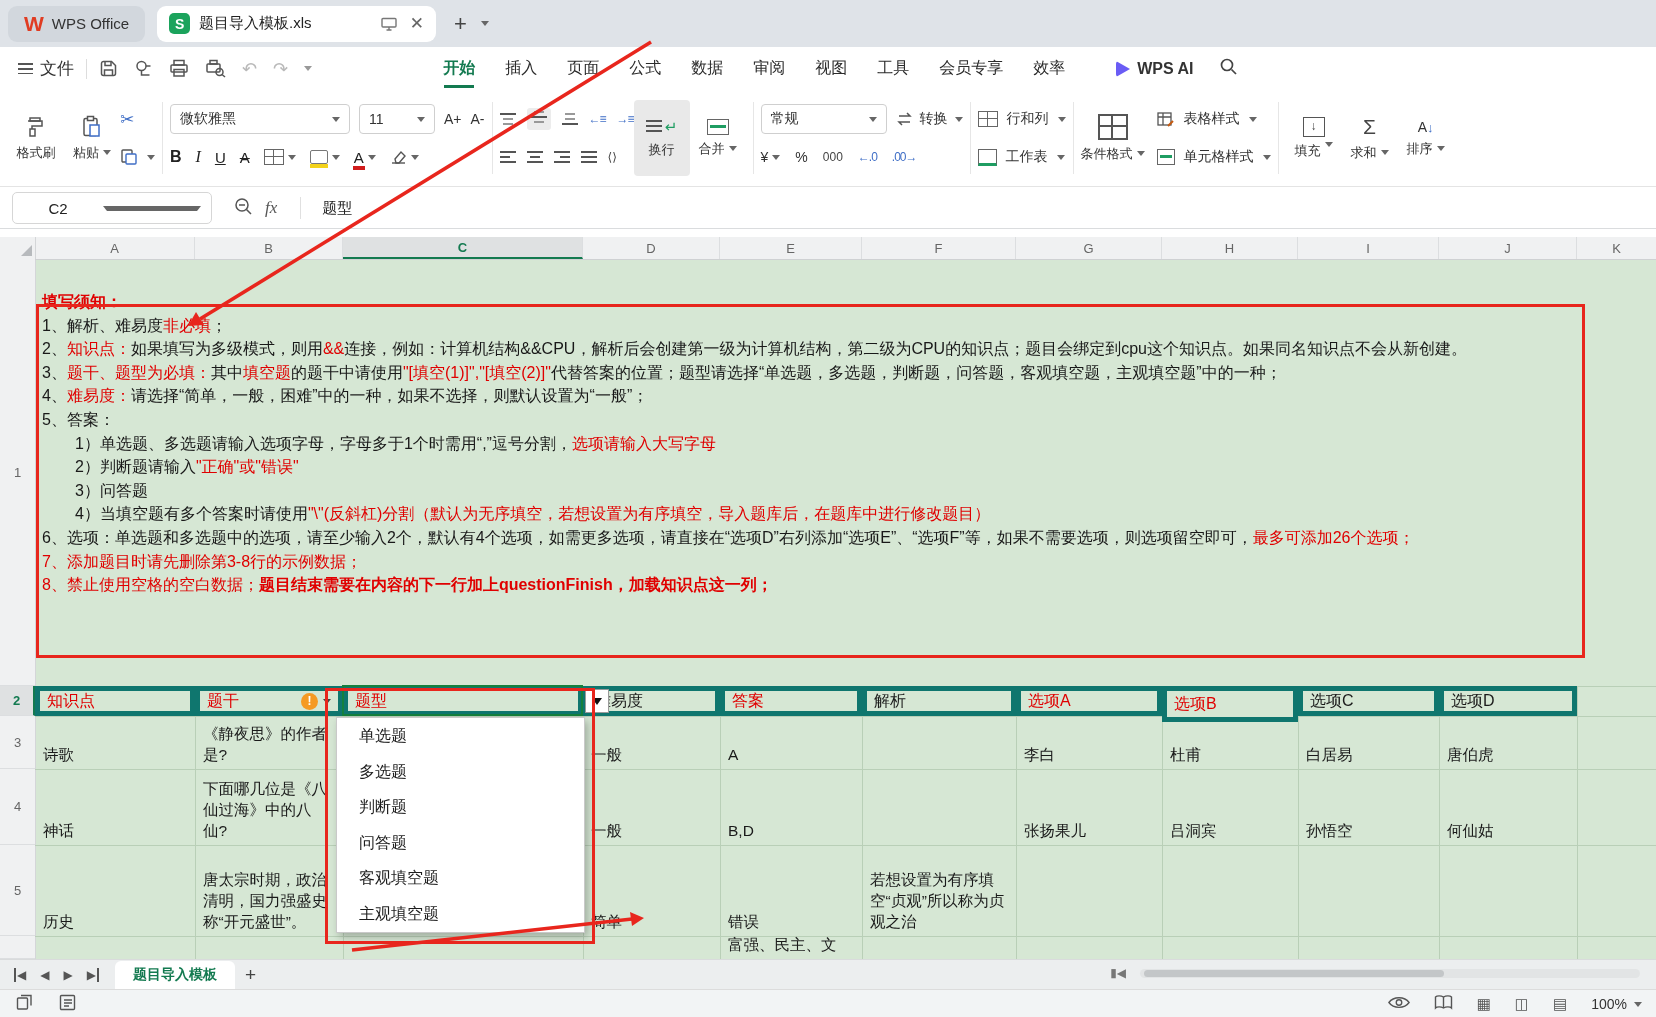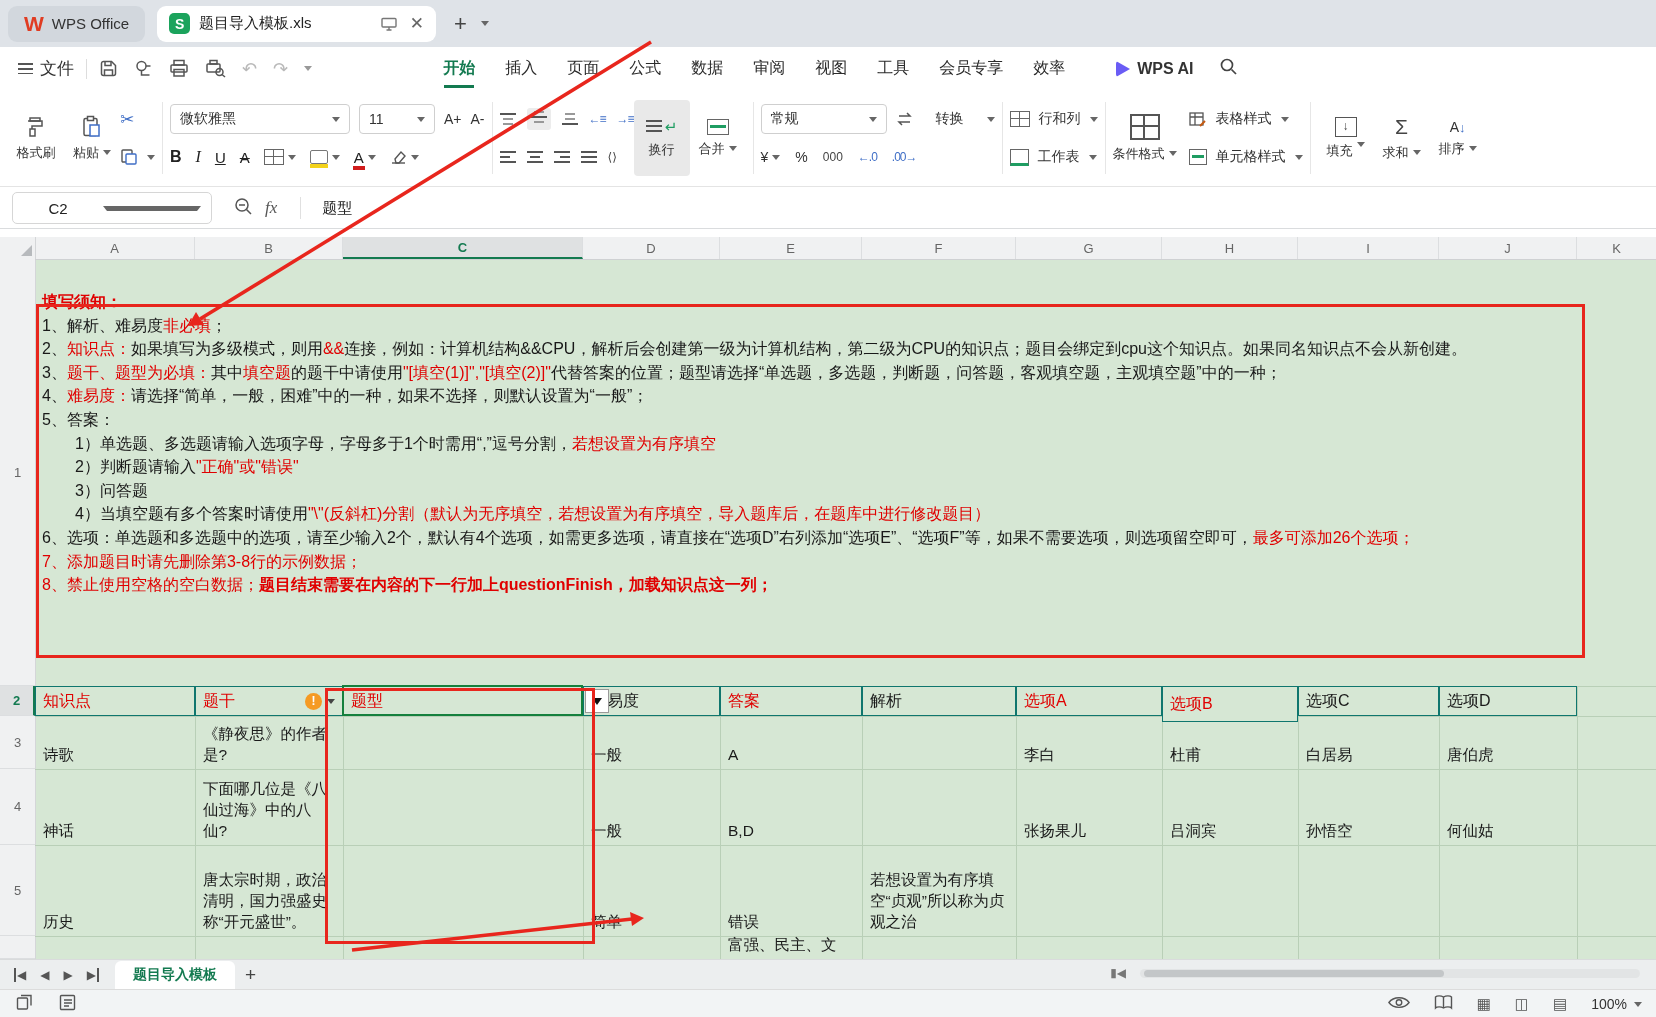--- a/index.html
+++ b/index.html
@@ -90,21 +90,21 @@
   .colstrip{position:absolute;left:0;top:237px;width:1656px;height:22px;background:#f0f1f2;border-bottom:1px solid #cfd1d3;}
   .corner{position:absolute;left:0;top:237px;width:35px;height:22px;border-right:1px solid #d4d6d8;}
   .corner::after{content:"";position:absolute;right:3px;bottom:3px;border-left:11px solid transparent;border-bottom:11px solid #b7babd;}
   .colhead{position:absolute;top:237px;height:22px;font-size:13px;color:#666;display:flex;align-items:center;justify-content:center;border-right:1px solid #dcdee0;box-sizing:border-box;}
   .colhead.selh{background:#dfe1e2;color:#137a50;font-weight:bold;border-bottom:2px solid #137a50;}
   .rowhead{position:absolute;left:0;width:35px;font-size:13px;color:#666;display:flex;align-items:center;justify-content:center;border-bottom:1px solid #dcdee0;box-sizing:border-box;background:#f0f1f2;}
   .rowhead.selh{background:#dfe1e2;color:#137a50;font-weight:bold;border-right:2px solid #137a50;}
   .vline{position:absolute;width:1px;background:#b9cfb7;top:686px;height:273px;}
   .hline{position:absolute;height:1px;background:#b9cfb7;left:35px;width:1621px;}
   
-  .h2cell{position:absolute;background:#d6e7d4;border:1px solid #0f766e;box-sizing:border-box;display:flex;align-items:center;padding:0 7px;font-size:16px;z-index:4;}
+  .h2cell{position:absolute;background:#d6e7d4;border:5px solid #0f766e;box-sizing:border-box;display:flex;align-items:center;padding:0 7px;font-size:16px;z-index:4;}
   .h2cell .red{color:#e00000;}
   .h2cell .blk{color:#1a1a1a;}
   .warnball{margin-left:auto;width:17px;height:17px;border-radius:50%;background:#f59a23;color:#fff;font-weight:bold;font-size:12px;display:flex;align-items:center;justify-content:center;}
   .h2cell .tri-d{margin-left:5px;border-top-color:#444;}
   .dcell{position:absolute;display:flex;align-items:flex-end;padding:2px 8px 4px;box-sizing:border-box;font-size:15.5px;color:#1a1a1a;z-index:2;line-height:21px;}
   .dcell.wrap{word-break:break-all;white-space:normal;}
   .dcell.nowrap{white-space:nowrap;}
   
   .instr{position:absolute;left:42px;top:290px;width:1540px;z-index:3;}
   .iline{height:23.6px;line-height:23.6px;font-size:16px;white-space:nowrap;}
@@ -326,21 +326,21 @@
           <span class="tri-d"></span>
         </span>
     </div>
     <div class="tb-sep"></div>
     <div class="tb-col">
       <div class="tb-row">
         <div class="sel" style="width:106px">
           <span style="flex:1">常规</span>
           <span class="tri-d"></span>
         </div>
-        <span style="display:flex;align-items:center;gap:23px">
+        <span style="display:flex;align-items:center;gap:7px">
           <svg width="17" height="14" viewBox="0 0 17 14" fill="none" stroke="#555" stroke-width="1.5">
               <path d="M3 4h11l-3-3M14 10H3l3 3"></path>
             </svg>
           <span class="lbl14">转换</span>
           <span class="tri-d"></span>
         </span>
       </div>
       <div class="tb-row" style="gap:15px">
         <span style="display:flex;align-items:center;gap:4px">
             <span class="lbl14">¥</span>
@@ -527,33 +527,41 @@
       <div class="dcell wrap" style="left: 862px; top: 845px; width: 154px; height: 91px;">若想设置为有序填空“贞观”所以称为贞观之治</div>
       <div class="dcell nowrap" style="left: 720px; top: 936px; width: 142px; height: 23px;">富强、民主、文</div>
     </div>
   <div class="instr" id="instr">
       <div class="iline"><span class="r b">填写须知：</span></div>
       <div class="iline"><span class="k">1、解析、难易度</span><span class="r">非必填</span><span class="k">；</span></div>
       <div class="iline"><span class="k">2、</span><span class="r">知识点：</span><span class="k">如果填写为多级模式，则用</span><span class="r">&amp;&amp;</span><span class="k">连接，例如：计算机结构&amp;&amp;CPU，解析后会创建第一级为计算机结构，第二级为CPU的知识点；题目会绑定到cpu这个知识点。如果同名知识点不会从新创建。</span></div>
       <div class="iline"><span class="k">3、</span><span class="r">题干、题型为必填：</span><span class="k">其中</span><span class="r">填空题</span><span class="k">的题干中请使用</span><span class="r">"[填空(1)]","[填空(2)]"</span><span class="k">代替答案的位置；题型请选择“单选题，多选题，判断题，问答题，客观填空题，主观填空题”中的一种；</span></div>
       <div class="iline"><span class="k">4、</span><span class="r">难易度：</span><span class="k">请选择“简单，一般，困难”中的一种，如果不选择，则默认设置为“一般”；</span></div>
       <div class="iline"><span class="k">5、答案：</span></div>
-      <div class="iline ind1"><span class="k">1）单选题、多选题请输入选项字母，字母多于1个时需用“,”逗号分割，</span><span class="r">若想设置为有序填空</span></div>
+      <div class="iline ind1"><span class="k">1）单选题、多选题请输入选项字母，字母多于1个时需用“,”逗号分割，</span><span class="r">选项请输入大写字母</span></div>
       <div class="iline ind1"><span class="k">2）判断题请输入</span><span class="r">"正确"或"错误"</span></div>
       <div class="iline ind1"><span class="k">3）问答题</span></div>
       <div class="iline ind1"><span class="k">4）当填空题有多个答案时请使用</span><span class="r">"\"(反斜杠)分割（默认为无序填空，若想设置为有序填空，导入题库后，在题库中进行修改题目）</span></div>
       <div class="iline"><span class="k">6、选项：单选题和多选题中的选项，请至少输入2个，默认有4个选项，如需更多选项，请直接在“选项D”右列添加“选项E”、“选项F”等，如果不需要选项，则选项留空即可，</span><span class="r">最多可添加26个选项；</span></div>
       <div class="iline"><span class="r">7、添加题目时请先删除第3-8行的示例数据；</span></div>
       <div class="iline"><span class="r">8、禁止使用空格的空白数据；</span><span class="r b">题目结束需要在内容的下一行加上questionFinish，加载知识点这一列；</span></div>
     </div>
 
   <div class="redrect" style="left:36px;top:304px;width:1543px;height:348px"></div>
   <div class="selbox"></div>
   <div class="launcher">
       <span class="t"></span>
+    </div>
+  <div class="dropdown" id="dropdown">
+      <div class="dd-item">单选题</div>
+      <div class="dd-item">多选题</div>
+      <div class="dd-item">判断题</div>
+      <div class="dd-item">问答题</div>
+      <div class="dd-item">客观填空题</div>
+      <div class="dd-item">主观填空题</div>
     </div>
   <div class="redrect" style="left:325px;top:688px;width:264px;height:250px"></div>
 
   <svg id="annot" width="1656" height="1017">
     <line x1="651" y1="42" x2="200" y2="319" stroke="#e8261d" stroke-width="3.5"></line>
     <polygon points="188,326 196,312 204,325" fill="#e8261d"></polygon>
     <line x1="352" y1="950" x2="632" y2="919" stroke="#e8261d" stroke-width="3.5"></line>
     <polygon points="644,918 632,926 630,912" fill="#e8261d"></polygon>
   </svg>
 

